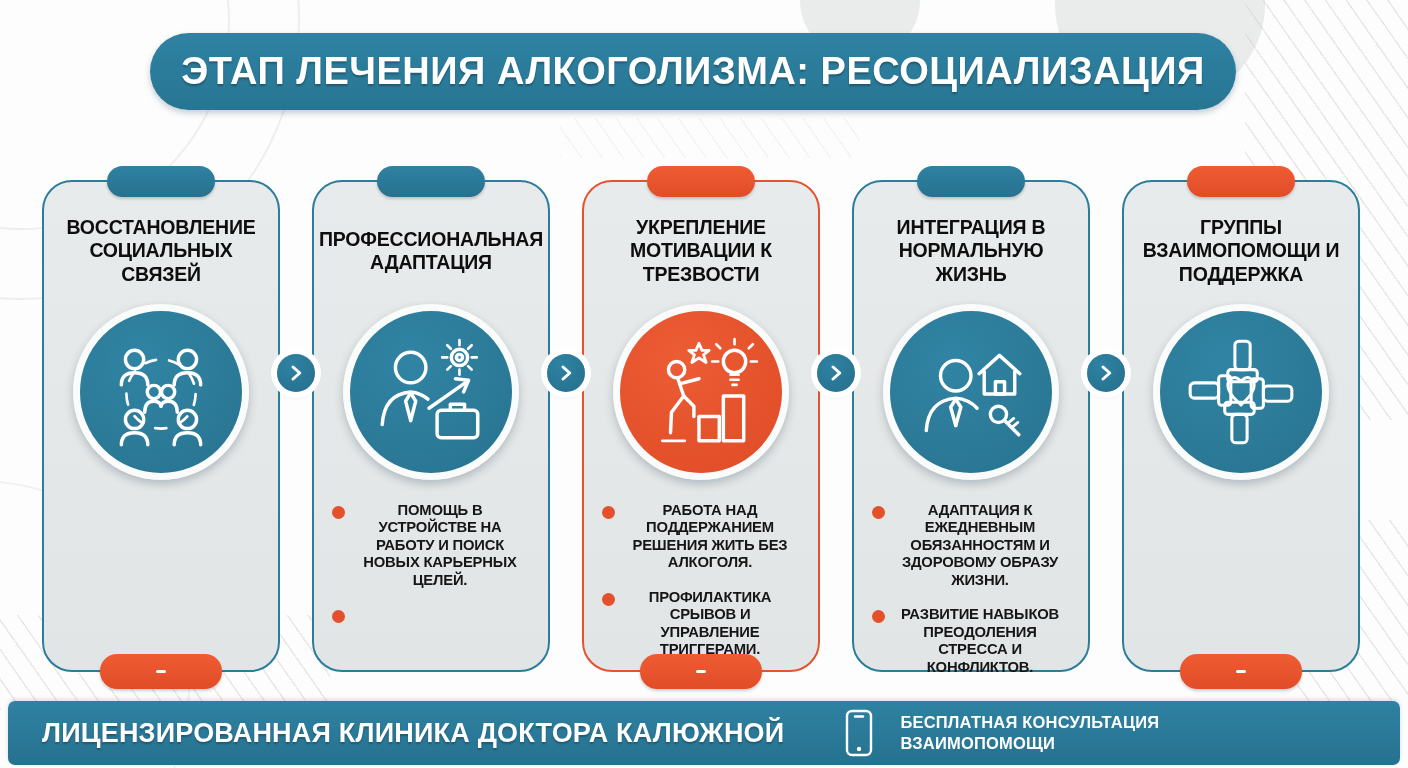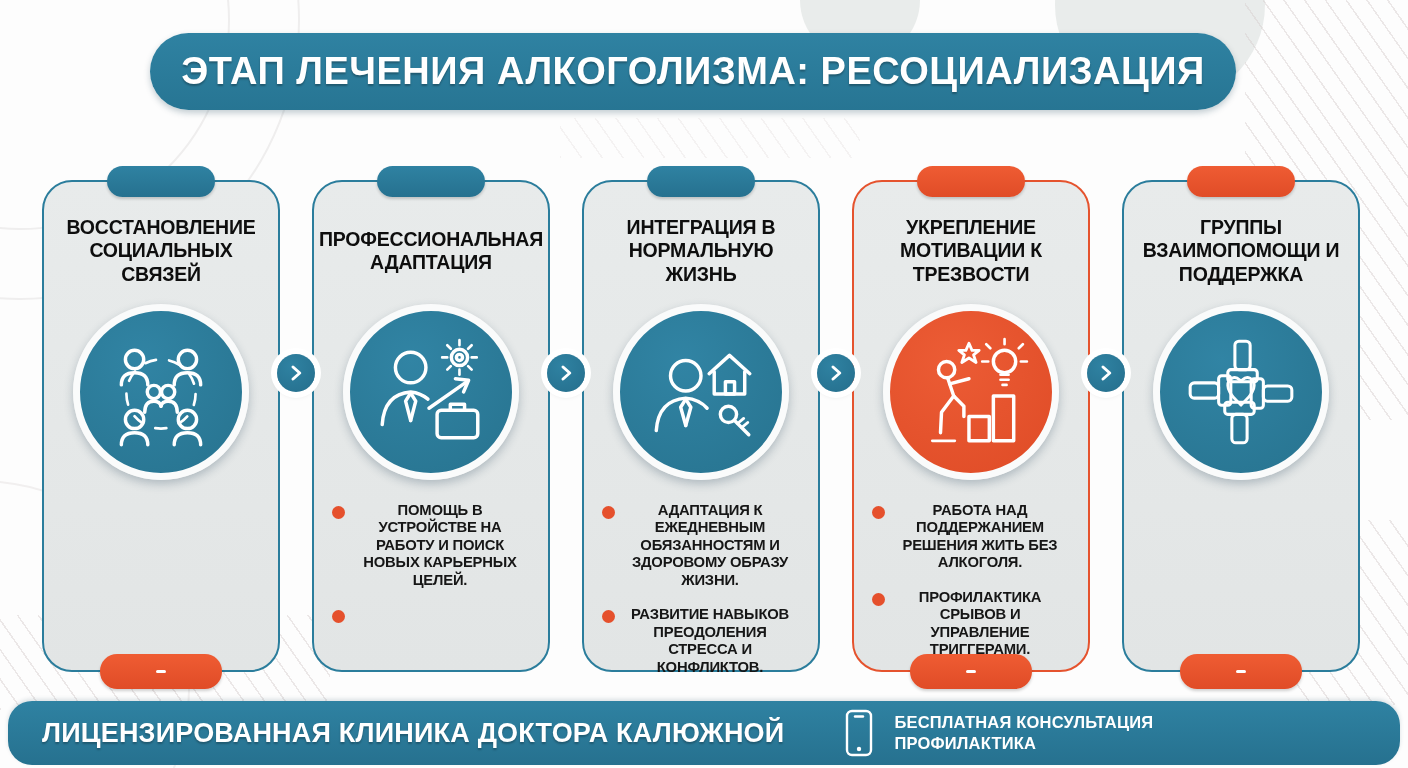--- a/index.html
+++ b/index.html
@@ -109,29 +109,29 @@
     display:flex; align-items:center; justify-content:center;
   }
   .step-arrow svg { width:18px; height:18px; }
   .arrow-1 { left:277px; } .arrow-2 { left:547px; }
   .arrow-3 { left:817px; } .arrow-4 { left:1087px; }
 
   
   .footer-pill {
     position:absolute; left:8px; top:701px; width:1392px; height:64px;
     background:linear-gradient(180deg,#2f82a2,#26718f);
-    border-radius:24px;
+    border-radius:7px;
     display:flex; align-items:center;
     box-shadow:0 -2px 4px rgba(20,60,80,.15);
   }
   .clinic-name {
     margin-left:34px; color:#ffffff; font-size:27px; font-weight:800;
     letter-spacing:.2px; text-shadow:0 2px 2px rgba(0,0,0,.25); white-space:nowrap;
   }
-  .consult { display:flex; align-items:center; margin-left:60px; gap:20px; }
+  .consult { display:flex; align-items:center; margin-left:60px; gap:26px; }
   .consult-text { color:#ffffff; font-size:16.5px; font-weight:700; line-height:1.3;
                   letter-spacing:.2px; }
 </style>
 </head>
 <body>
 
 <div class="arc arc2"></div>
 <div class="arc arc1"></div>
 <div class="arc arc3"></div>
 <div class="blob blob1"></div>
@@ -187,43 +187,20 @@
         <rect x="66" y="78" width="40" height="27" rx="4"></rect>
         <path d="M79,78 v-6 h14 v6"></path>
       </svg>
     </div>
     <ul class="bullets">
       <li><span class="dot"></span><span>ПОМОЩЬ В УСТРОЙСТВЕ НА РАБОТУ И ПОИСК НОВЫХ КАРЬЕРНЫХ ЦЕЛЕЙ.</span></li>
       <li><span class="dot"></span></li>
     </ul>
   </div>
 
-  <div class="card">
-    <div class="tab-top tab-teal"></div>
-    <div class="card-title">ИНТЕГРАЦИЯ В НОРМАЛЬНУЮ ЖИЗНЬ</div>
-    <div class="icon-circle">
-      <svg viewBox="0 0 120 120" fill="none" stroke="#ffffff" stroke-width="3.4" stroke-linecap="round" stroke-linejoin="round">
-        <circle cx="45" cy="44" r="15"></circle>
-        <path d="M16,98 Q18,68 45,66 Q58,67 66,76"></path>
-        <path d="M45,67 L40,75 L45,93"></path>
-          <path d="M45,67 L50,75 L45,93"></path>
-        <path d="M68,42 L88,24 L108,42"></path>
-        <path d="M73,40 V62 H103 V40"></path>
-        <rect x="84" y="50" width="9" height="12"></rect>
-        <circle cx="87" cy="82" r="8"></circle>
-        <path d="M93,88 L107,102"></path>
-        <path d="M100,95 l6,-5 M96,91 l6,-5" stroke-width="2.8"></path>
-      </svg>
-    </div>
-    <ul class="bullets">
-      <li><span class="dot"></span><span>АДАПТАЦИЯ К ЕЖЕДНЕВНЫМ ОБЯЗАННОСТЯМ И ЗДОРОВОМУ ОБРАЗУ ЖИЗНИ.</span></li>
-      <li><span class="dot"></span><span>РАЗВИТИЕ НАВЫКОВ ПРЕОДОЛЕНИЯ СТРЕССА И КОНФЛИКТОВ.</span></li>
-    </ul>
-  </div>
-
   <div class="card accent-orange">
     <div class="tab-top tab-orange"></div>
     <div class="card-title">УКРЕПЛЕНИЕ МОТИВАЦИИ К ТРЕЗВОСТИ</div>
     <div class="icon-circle orange">
       <svg viewBox="0 0 120 120" fill="none" stroke="#ffffff" stroke-width="3.4" stroke-linecap="round" stroke-linejoin="round">
         <rect x="58" y="84" width="20" height="24"></rect>
         <rect x="82" y="64" width="20" height="44"></rect>
         <circle cx="36" cy="38" r="8"></circle>
         <path d="M37,46 L43,64"></path>
         <path d="M39,52 L58,47"></path>
@@ -234,20 +211,43 @@
         <circle cx="93" cy="30" r="11"></circle>
         <path d="M89,43 h8 M89,48 h8 M91,53 h4" stroke-width="2.6"></path>
         <path d="M93,13 v-5 M79,17 l-4,-4 M107,17 l4,-4 M77,30 h-6 M109,30 h6" stroke-width="2.6"></path>
       </svg>
     </div>
     <ul class="bullets">
       <li><span class="dot"></span><span>РАБОТА НАД ПОДДЕРЖАНИЕМ РЕШЕНИЯ ЖИТЬ БЕЗ АЛКОГОЛЯ.</span></li>
       <li><span class="dot"></span><span>ПРОФИЛАКТИКА СРЫВОВ И УПРАВЛЕНИЕ ТРИГГЕРАМИ.</span></li>
     </ul>
     <div class="tab-bottom"></div>
+  </div>
+
+  <div class="card">
+    <div class="tab-top tab-teal"></div>
+    <div class="card-title">ИНТЕГРАЦИЯ В НОРМАЛЬНУЮ ЖИЗНЬ</div>
+    <div class="icon-circle">
+      <svg viewBox="0 0 120 120" fill="none" stroke="#ffffff" stroke-width="3.4" stroke-linecap="round" stroke-linejoin="round">
+        <circle cx="45" cy="44" r="15"></circle>
+        <path d="M16,98 Q18,68 45,66 Q58,67 66,76"></path>
+        <path d="M45,67 L40,75 L45,93"></path>
+          <path d="M45,67 L50,75 L45,93"></path>
+        <path d="M68,42 L88,24 L108,42"></path>
+        <path d="M73,40 V62 H103 V40"></path>
+        <rect x="84" y="50" width="9" height="12"></rect>
+        <circle cx="87" cy="82" r="8"></circle>
+        <path d="M93,88 L107,102"></path>
+        <path d="M100,95 l6,-5 M96,91 l6,-5" stroke-width="2.8"></path>
+      </svg>
+    </div>
+    <ul class="bullets">
+      <li><span class="dot"></span><span>АДАПТАЦИЯ К ЕЖЕДНЕВНЫМ ОБЯЗАННОСТЯМ И ЗДОРОВОМУ ОБРАЗУ ЖИЗНИ.</span></li>
+      <li><span class="dot"></span><span>РАЗВИТИЕ НАВЫКОВ ПРЕОДОЛЕНИЯ СТРЕССА И КОНФЛИКТОВ.</span></li>
+    </ul>
   </div>
 
   <div class="card">
     <div class="tab-top tab-orange"></div>
     <div class="card-title">ГРУППЫ ВЗАИМОПОМОЩИ И ПОДДЕРЖКА</div>
     <div class="icon-circle">
       <svg viewBox="0 0 120 120" fill="none" stroke="#ffffff" stroke-width="3" stroke-linecap="round" stroke-linejoin="round">
         <g>
           <rect x="54" y="10" width="15" height="28" rx="4"></rect>
           <rect x="47" y="38" width="29" height="12" rx="3"></rect>
@@ -298,16 +298,16 @@
 <div class="footer-pill">
   <div class="clinic-name">ЛИЦЕНЗИРОВАННАЯ КЛИНИКА ДОКТОРА КАЛЮЖНОЙ</div>
   <div class="consult">
     <svg width="30" height="48" viewBox="0 0 30 48" fill="none" stroke="#ffffff" stroke-width="2.4" stroke-linecap="round">
       <rect x="3" y="2" width="24" height="44" rx="5"></rect>
       <path d="M11,7.5 h8"></path>
       <circle cx="15" cy="40" r="2.2" fill="#ffffff" stroke="none"></circle>
     </svg>
     <div class="consult-text">
       <div>БЕСПЛАТНАЯ КОНСУЛЬТАЦИЯ</div>
-      <div>ПРОФИЛАКТИКА</div>
+      <div>ВЗАИМОПОМОЩИ</div>
     </div>
   </div>
 </div>
 
 </body></html>

